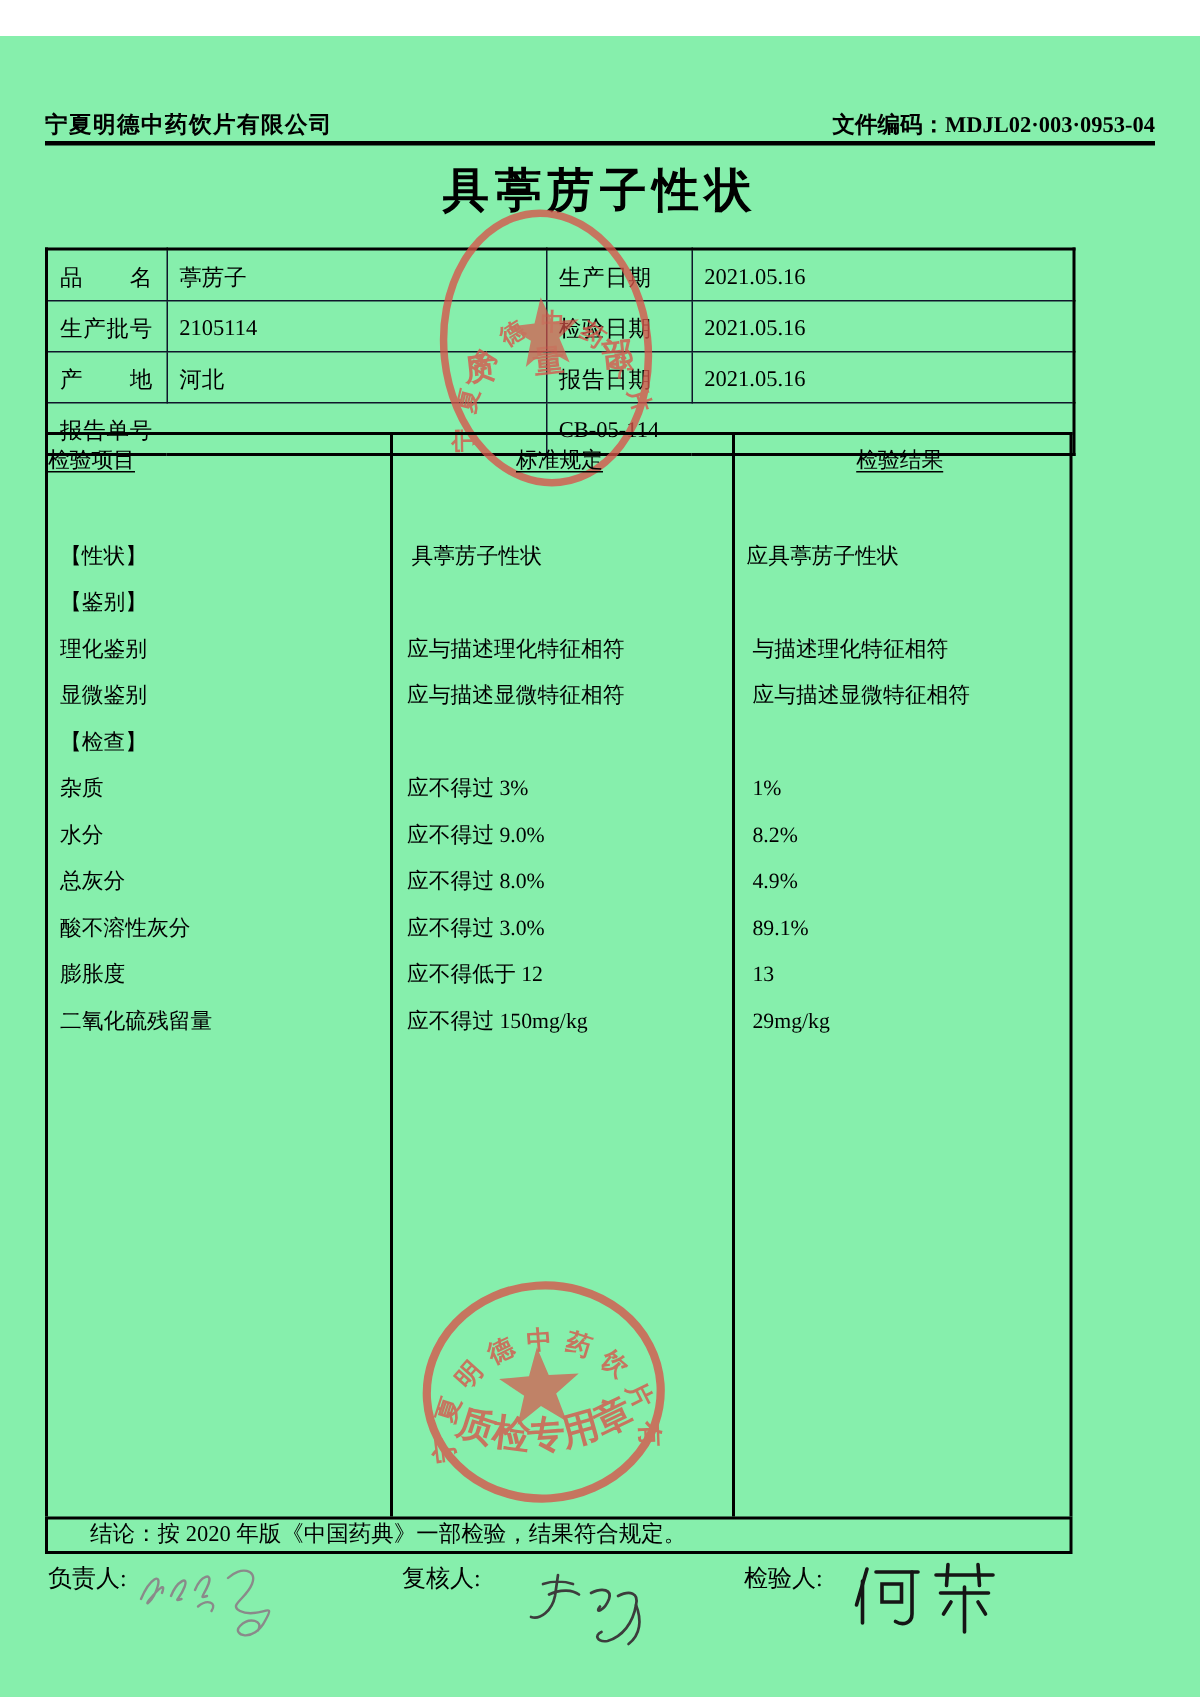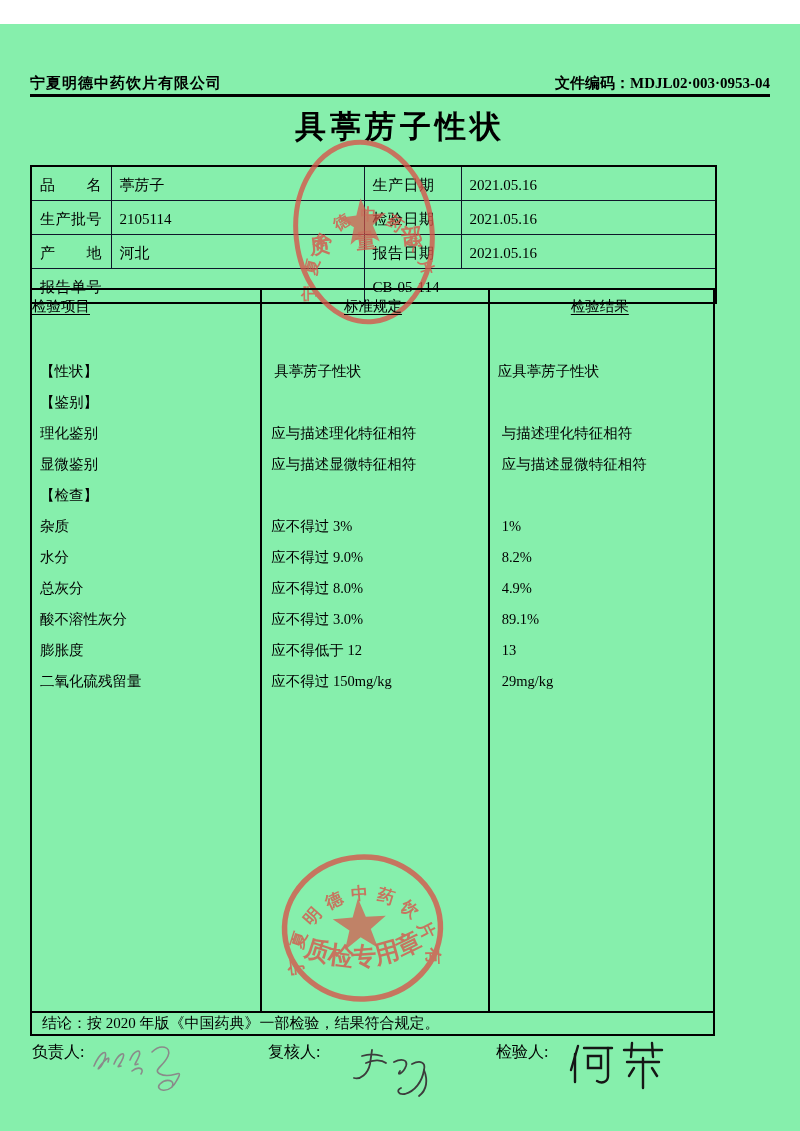--- a/index.html
+++ b/index.html
@@ -35,21 +35,21 @@
   .m-head span { text-decoration:underline; text-underline-offset:3px; }
   .m-rows { position:absolute; top:66px; left:0; width:100%; }
   .m-row  { display:flex; height:31px; line-height:31px; }
   .m-row .c { box-sizing:border-box; white-space:nowrap; overflow:hidden; }
   .m-row .c1 { width:228px; padding-left:8px; }
   .m-row .c2 { width:228px; padding-left:12px; }
   .m-row .c3 { width:227px; padding-left:15px; }
   
   .conclusion { position:absolute; left:30px; top:987px; width:685px; height:25px;
                 border:2px solid #000; box-sizing:border-box; font-size:15px;
-                line-height:21px; padding-left:10px; }
+                line-height:21px; padding-left:28px; }
   
   .sig-label { position:absolute; font-size:16px; top:1018px; }
   .sig-label.l1 { left:32px; }
   .sig-label.l2 { left:268px; }
   .sig-label.l3 { left:496px;text-align:right; }
   .sig-svg { position:absolute; pointer-events:none; }
   
   .stamp { position:absolute; pointer-events:none; opacity:0.78; }
 </style>
 </head>

